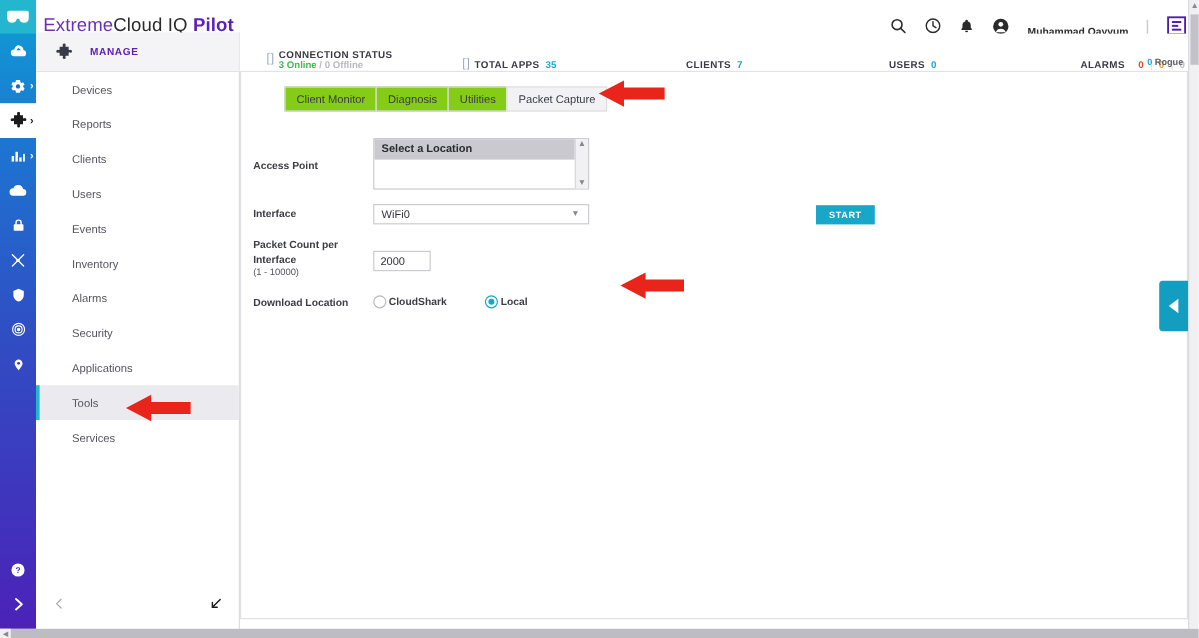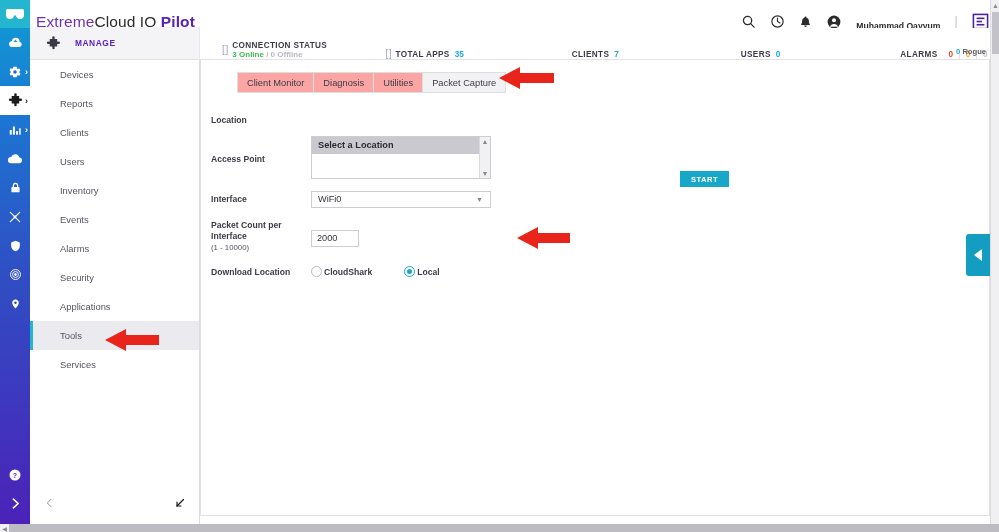--- a/index.html
+++ b/index.html
@@ -108,21 +108,21 @@
 
   
   .content {
     position:absolute; left:200px; top:60px; width:790px; height:456px;
     background:#fff; border:1px solid #e0e0e5; border-top:none;
     overflow:hidden;
   }
   .tabs { display:flex; padding:12px 0 0 36px; }
   .tab {
     height:21px; padding:0 9px; display:flex; align-items:center;
-    font-size:9.3px; color:#3b3b46; background:#fca5a5;
+    font-size:9.3px; color:#3b3b46; background:#84cc16;
     border:1px solid #dededf; border-right:none; cursor:pointer;
   }
   .tab:last-child { border-right:1px solid #dededf; }
   .tab.active { background:#f2f2f4; }
 
   .page-title {
     margin:19px 0 0 10px; font-size:14.5px; color:#33333d; font-weight:normal;
   }
   .start-btn {
     position:absolute; left:479px; top:111px; width:49px; height:16px;
@@ -431,24 +431,24 @@
     <div class="menu-item">
         <span>Reports</span>
       </div>
     <div class="menu-item">
         <span>Clients</span>
       </div>
     <div class="menu-item">
         <span>Users</span>
       </div>
     <div class="menu-item">
+        <span>Events</span>
+      </div>
+    <div class="menu-item">
         <span>Inventory</span>
-      </div>
-    <div class="menu-item">
-        <span>Events</span>
       </div>
     <div class="menu-item">
         <span>Alarms</span>
       </div>
     <div class="menu-item">
         <span>Security</span>
       </div>
     <div class="menu-item">
         <span>Applications</span>
       </div>
@@ -489,21 +489,20 @@
       <div class="tab active">
           <span>Packet Capture</span>
         </div>
     </div>
 
     <button class="start-btn">START</button>
 
     <div class="form">
 
       <div class="row" style="margin-bottom:9px;">
-        <div class="lbl" style="padding-top:9px;">Location</div>
       </div>
 
       <div class="row" style="margin-bottom:12px;">
         <div class="lbl" style="padding-top:18px;">Access Point</div>
         <div class="listbox" style="height:43px;">
           <div class="lb-opt sel" style="margin-right:11px;">Select a Location</div>
           <div class="lb-scroll">
             <span class="lb-arrow">▲</span>
             <span class="lb-arrow">▼</span>
           </div>

